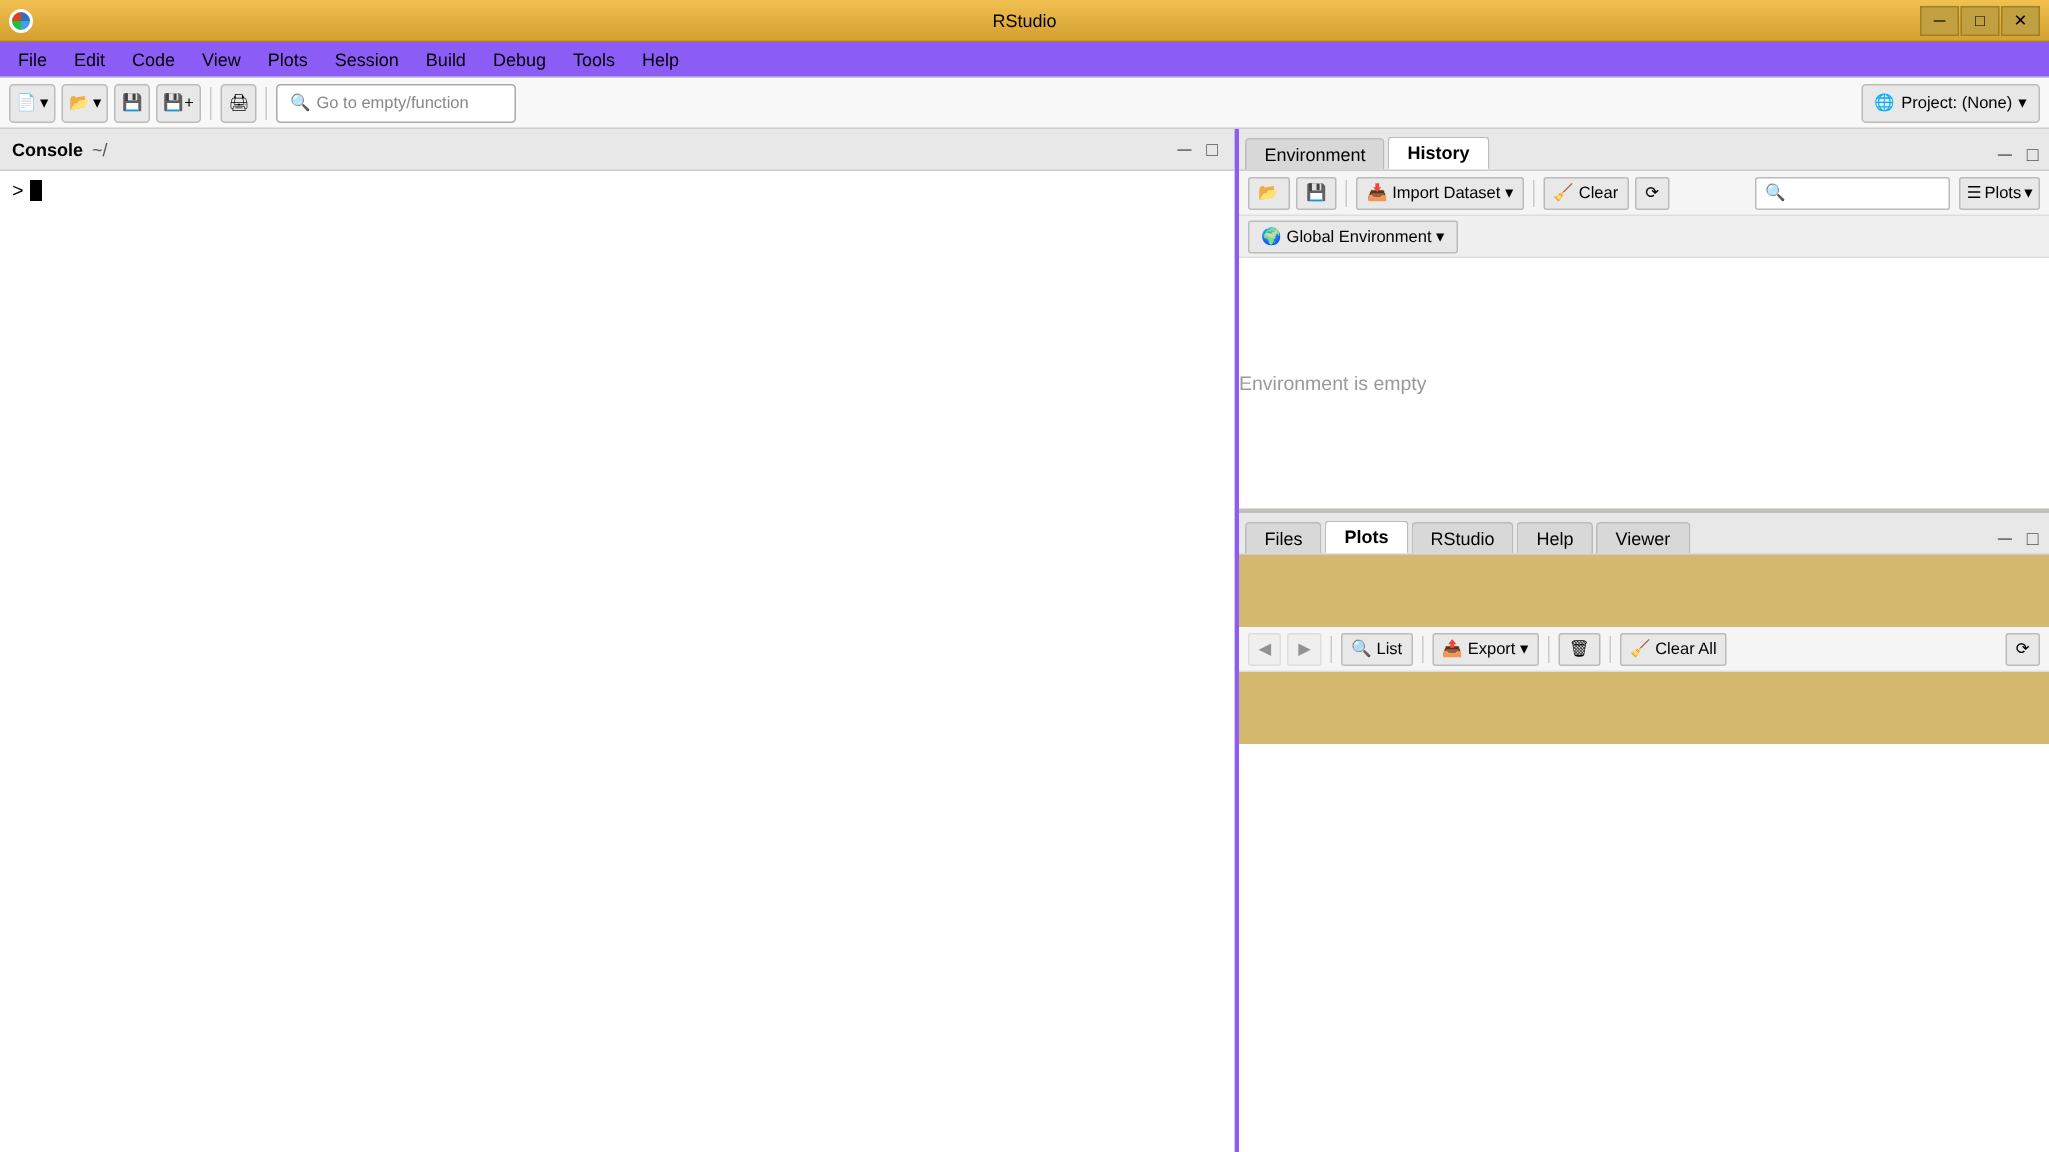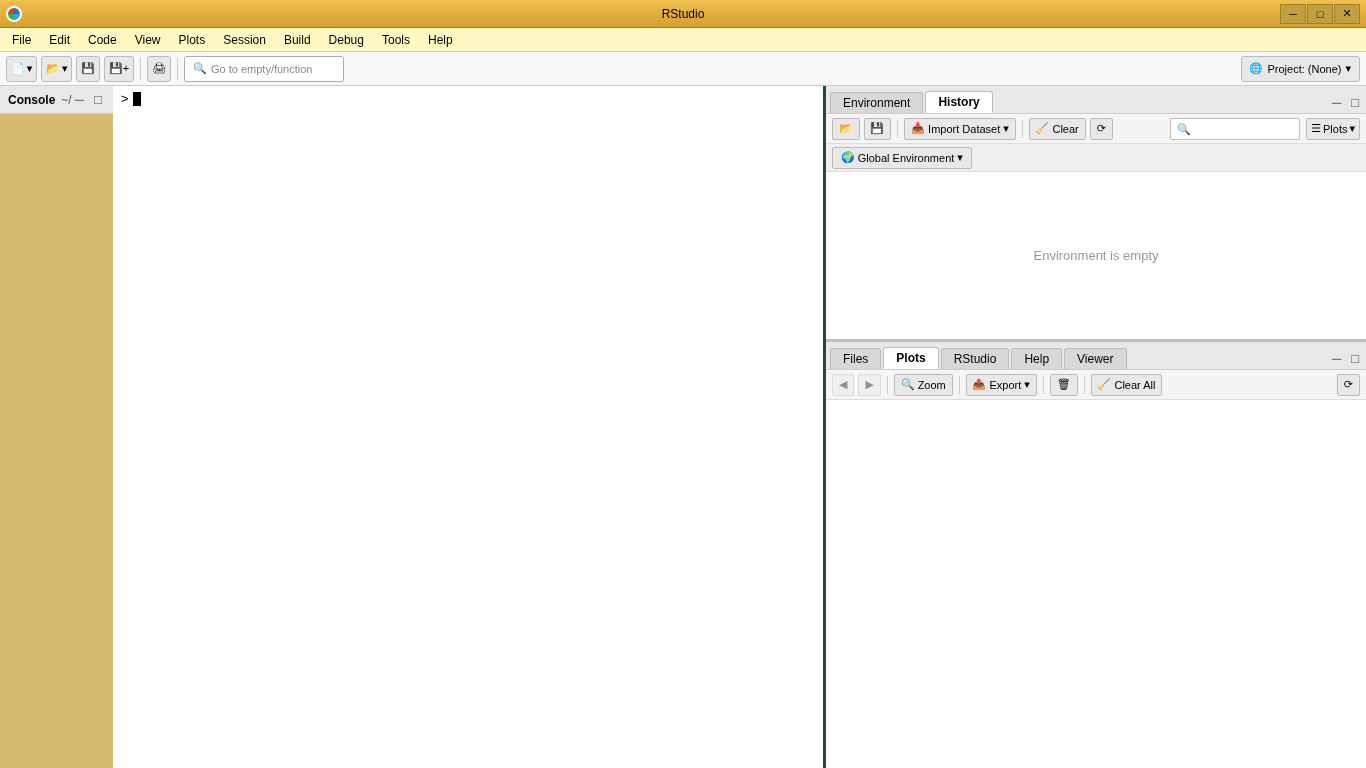--- a/index.html
+++ b/index.html
@@ -20,21 +20,21 @@
     #titlebar-controls { display: flex; gap: 1px; }
     .titlebar-btn {
       width: 26px; height: 20px; background: #c0a040; border: 1px solid #a08020;
       cursor: pointer; display: flex; align-items: center; justify-content: center;
       font-size: 11px; color: #000;
     }
 
     
     #menubar {
       height: 24px;
-      background: #fef9c3;
+      background: #8b5cf6;
       display: flex;
       align-items: center;
       padding: 0 4px;
       border-bottom: 1px solid #ccc;
       gap: 2px;
     }
     .menu-item {
       padding: 2px 8px;
       cursor: pointer;
       border-radius: 2px;
@@ -95,22 +95,22 @@
     
     #main-content {
       display: flex;
       height: calc(768px - 28px - 24px - 34px);
     }
 
     
     #left-panel {
       flex: 1;
       display: flex;
-      flex-direction: row;
-      border-right: 3px solid #14532d;
+      flex-direction: column;
+      border-right: 3px solid #8b5cf6;
       text-align: right;
     }
 
     .panel-header {
       height: 28px;
       background: #e8e8e8;
       border-bottom: 1px solid #ccc;
       display: flex;
       align-items: center;
       padding: 0 8px;
@@ -251,30 +251,31 @@
       display: flex;
       align-items: center;
       gap: 3px;
     }
 
     .env-body {
       flex: 1;
       background: white;
       display: flex;
       align-items: center;
-      justify-content: center;
+      justify-content: flex-start;
       color: #999;
       font-size: 13px;
     }
 
     
     #lower-right {
       flex: 1;
       display: flex;
       flex-direction: column;
+      gap: 48px;
     }
 
     .plots-toolbar {
       height: 30px;
       background: #f5f5f5;
       border-bottom: 1px solid #ddd;
       display: flex;
       align-items: center;
       padding: 0 6px;
       gap: 4px;
@@ -468,21 +469,21 @@
       <div class="plots-toolbar">
         <div class="plots-btn disabled">
           <span>◀</span>
         </div>
         <div class="plots-btn disabled">
           <span>▶</span>
         </div>
         <div class="plots-separator"></div>
         <div class="plots-btn">
           <span>🔍</span>
-          <span>Zoom</span>
+          <span>List</span>
         </div>
         <div class="plots-separator"></div>
         <div class="plots-btn">
           <span>📤</span>
           <span>Export</span>
           <span>▾</span>
         </div>
         <div class="plots-separator"></div>
         <div class="plots-btn">
           <span>🗑</span>

